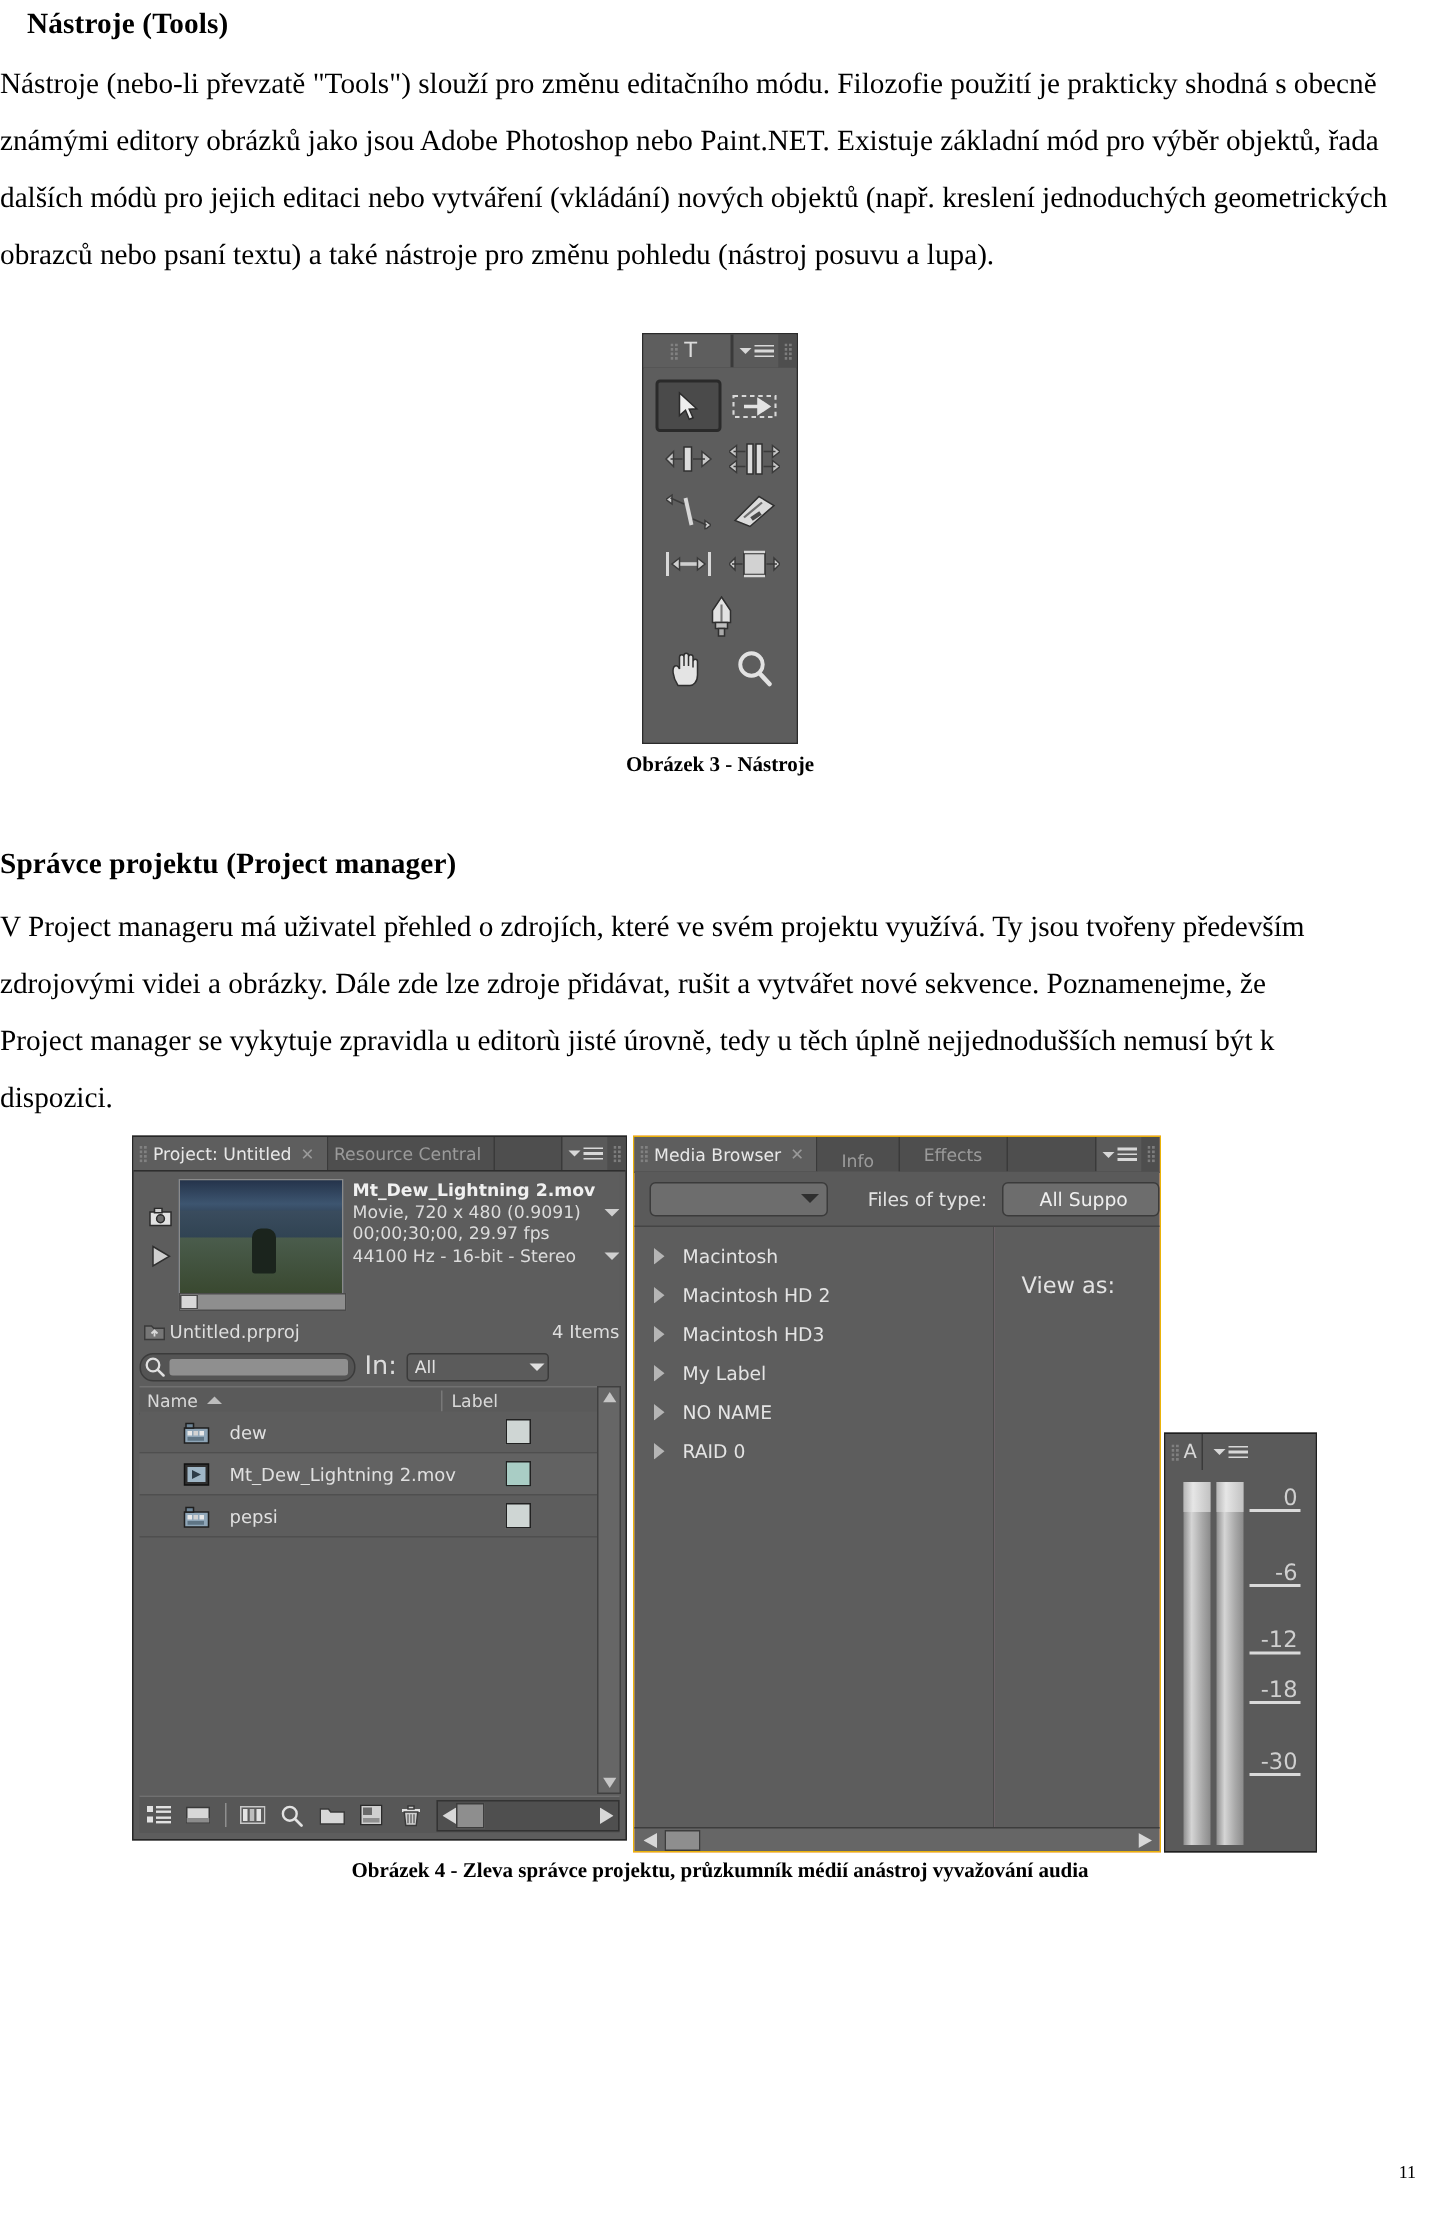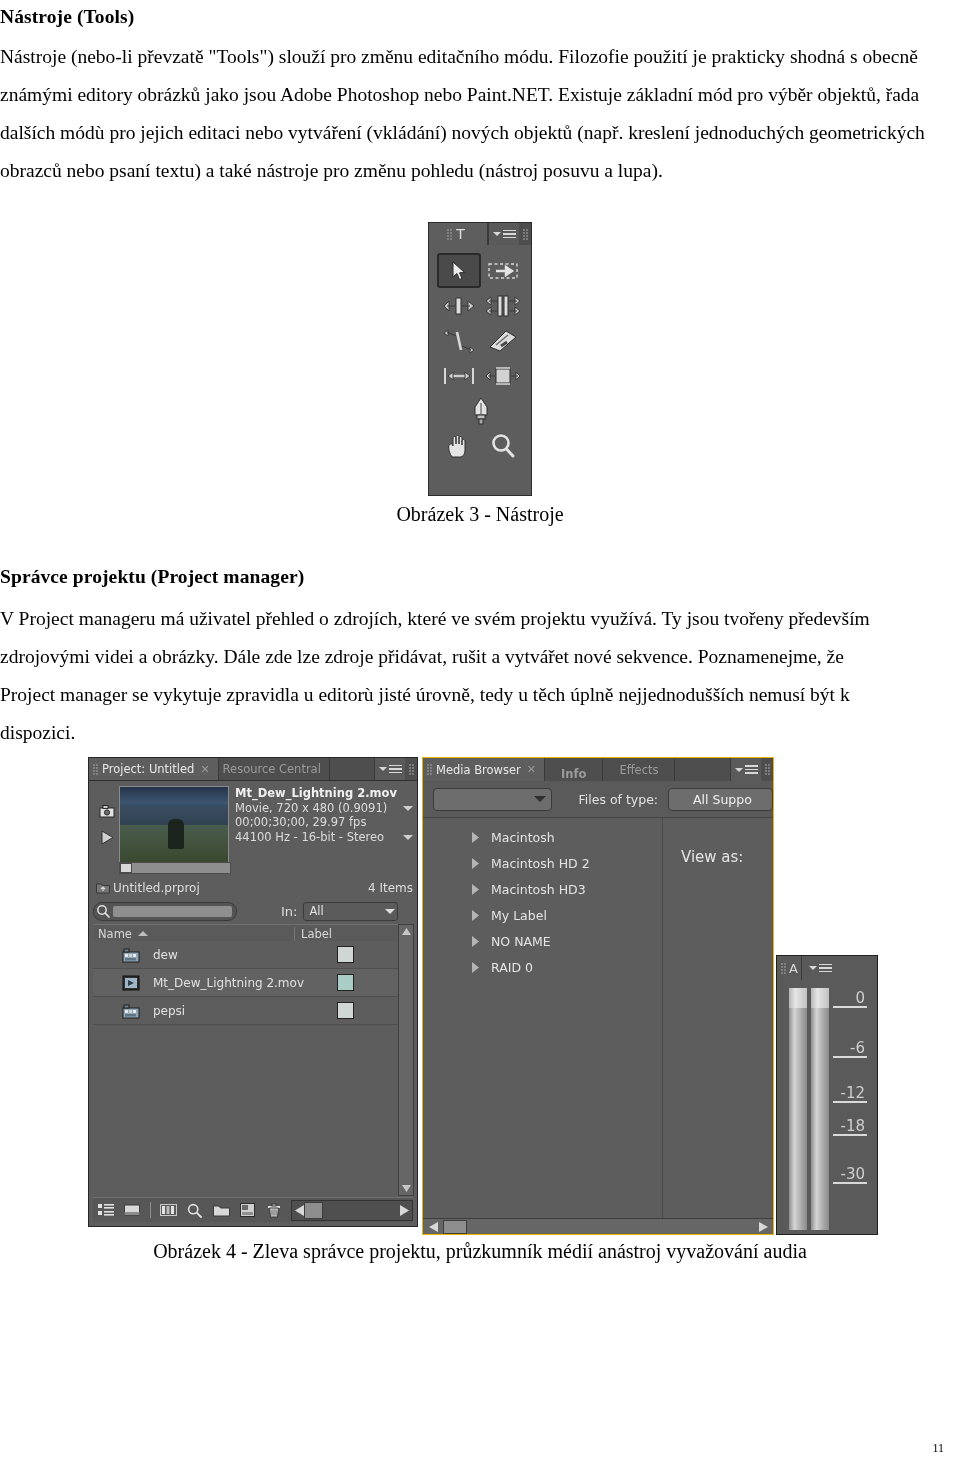--- a/index.html
+++ b/index.html
@@ -19,21 +19,21 @@
   }
   .para{
     position:absolute;
     font-size:19.5px;line-height:38px;
     text-align:justify;
   }
   .para p{margin:0;text-align:justify;text-justify:inter-word;}
   .para p:last-child{text-align:left;}
   .caption{
     position:absolute;text-align:center;width:100%;
-    font-weight:normal;font-size:20px;
+    font-weight:bold;font-size:14px;
   }
   .pageno{
     position:absolute;right:16px;bottom:22px;font-size:12px;
   }
 
   
   .ui{
     font-family:"DejaVu Sans","Liberation Sans",sans-serif;
     color:#d2d2d2;
     font-size:11px;
@@ -132,21 +132,21 @@
   .projrow2 .bin{width:20px;display:flex;align-items:center;justify-content:center;}
   .projrow2 .items{margin-left:auto;}
   .findrow{
     position:absolute;left:4px;top:142px;right:4px;height:22px;display:flex;align-items:center;gap:6px;
   }
   .findbox{
     flex:none;width:140px;height:17px;display:flex;align-items:center;gap:3px;
     background:#545454;border:1px solid #3b3b3b;border-radius:9px;padding-left:2px;
   }
   .findbox .inp{flex:1;height:11px;background:#8f8f8f;border-radius:2px;margin-right:4px;}
-  .inlabel{font-size:13px;color:#dcdcdc;margin-left:38px;}
+  .inlabel{font-size:17px;color:#dcdcdc;}
   .inselect{
     width:86px;height:17px;background:#5b5b5b;border:1px solid #3b3b3b;border-radius:3px;
     display:flex;align-items:center;padding:0 2px 0 5px;font-size:11.5px;color:#e2e2e2;
   }
   .inselect .car{margin-left:auto;width:0;height:0;
     border-left:5px solid transparent;border-right:5px solid transparent;border-top:5px solid #e0e0e0;}
   .hdrrow{
     position:absolute;left:4px;top:166px;right:18px;height:17px;
     background:#5a5a5a;border-top:1px solid #717171;border-bottom:1px solid #3e3e3e;
     display:flex;align-items:center;font-size:11.5px;color:#d8d8d8;
@@ -198,21 +198,21 @@
   .mbtypelbl{font-size:12.5px;color:#e2e2e2;margin-left:16px;white-space:nowrap;}
   .mbtype{
     width:82px;height:21px;background:#6d6d6d;border:1px solid #3b3b3b;border-radius:4px;
     display:flex;align-items:center;padding-left:24px;font-size:12.5px;color:#f0f0f0;
     overflow:hidden;white-space:nowrap;
   }
   .mbtree{
     position:absolute;left:0;top:60px;width:239px;bottom:15px;background:#5d5d5d;
     border-right:1px solid #4a4a4a;padding-top:6px;
   }
-  .mbitem{height:26px;display:flex;align-items:center;font-size:12.5px;color:#e4e4e4;padding-left:36px;}
+  .mbitem{height:26px;display:flex;align-items:center;font-size:12.5px;color:#e4e4e4;}
   .mbitem .tw{width:32px;display:flex;align-items:center;justify-content:center;}
   .mbright{
     position:absolute;left:240px;top:60px;right:0;bottom:15px;background:#5d5d5d;
   }
   .viewas{position:absolute;left:18px;top:30px;font-size:15px;color:#e4e4e4;white-space:nowrap;}
   .hscroll{
     position:absolute;left:0;right:0;bottom:0;height:15px;background:#666;border-top:1px solid #3d3d3d;
     display:flex;align-items:center;
   }
   .hscroll .ar{width:20px;display:flex;align-items:center;justify-content:center;}
@@ -238,21 +238,21 @@
     display:flex;align-items:center;gap:3px;height:24px;background:#5a5a5a;
     border-bottom:1px solid #2e2e2e;padding-left:4px;
   }
   .aTab .A{font-size:13px;color:#d8d8d8;font-family:"DejaVu Sans","Liberation Sans",sans-serif;}
 </style>
 </head>
 <body>
 
 <div class="page">
 
-  <div class="h2" style="left:0px;top:6px;">Nástroje (Tools)</div>
+  <div class="h2" style="left:0px;top:6px;padding-left:18px;">Nástroje (Tools)</div>
 
   <div class="para" style="left:0px;top:38px;width:960px;">
     <p>Nástroje (nebo-li převzatě "Tools") slouží pro změnu editačního módu. Filozofie použití je prakticky shodná s obecně známými editory obrázků jako jsou Adobe Photoshop nebo Paint.NET. Existuje základní mód pro výběr objektů, řada dalších módù pro jejich editaci nebo vytváření (vkládání) nových objektů (např. kreslení jednoduchých geometrických obrazců nebo psaní textu) a také nástroje pro změnu pohledu (nástroj posuvu a lupa).</p>
   </div>
 
   <div class="ui pnl" id="toolspanel">
     <div class="tabbar">
       <div class="tab active" style="flex:1;justify-content:center;">
         <span class="grip"></span>
         <span style="font-size:14px;color:#dcdcdc;">T</span>
@@ -603,21 +603,21 @@
       </div>
     </div>
 
     <div class="ui" id="mediapanel">
       <div class="tabbar" style="height:23px;">
         <div class="tab active">
           <span class="grip"></span>
           <span>Media Browser</span>
           <span class="tabclose">✕</span>
         </div>
-        <div class="tab" style="padding:16px 16px;font-weight:bold;">
+        <div class="tab" style="padding:16px 16px;">
           <span>Info</span>
         </div>
         <div class="tab" style="padding:0 16px;">
           <span>Effects</span>
         </div>
         <div style="flex:1;background:#4e4e4e;"></div>
         <div class="menubtn">
           <span class="car"></span>
           <span class="lines">
               <i></i>

